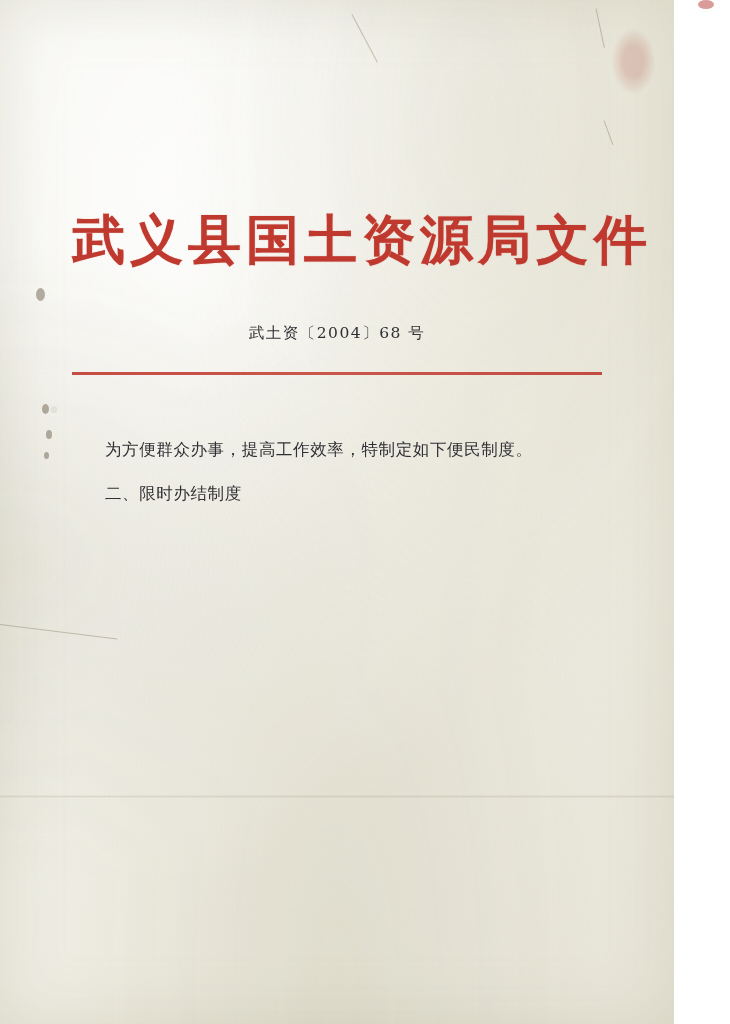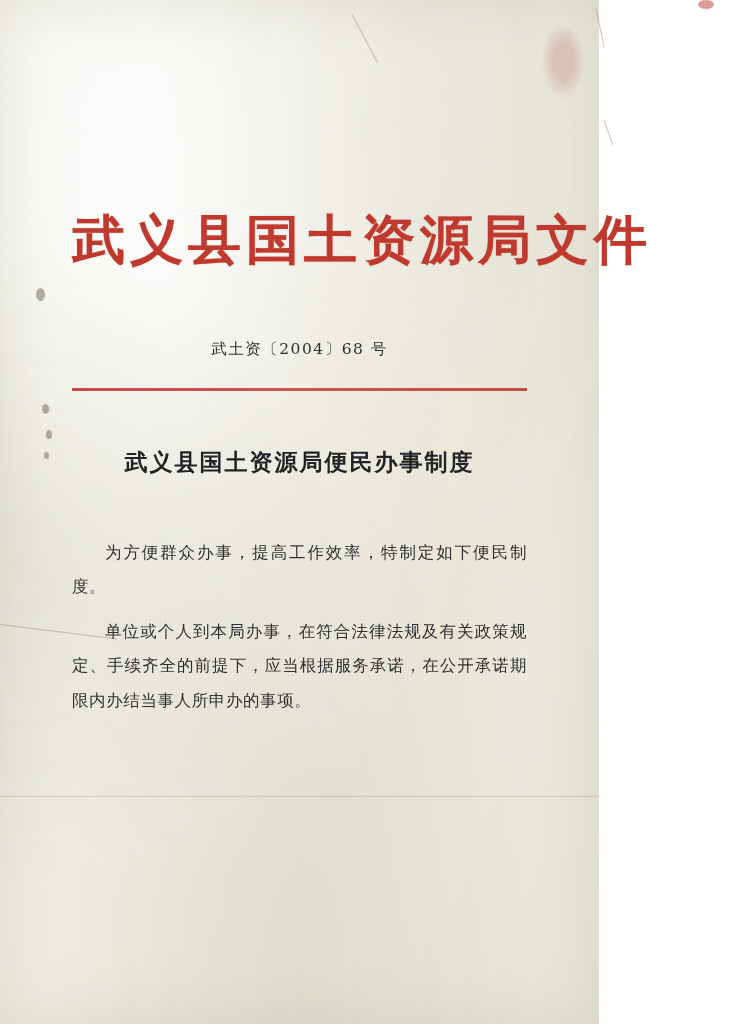--- a/index.html
+++ b/index.html
@@ -10,21 +10,21 @@
   body {
     width: 730px;
     height: 1024px;
     overflow: hidden;
     font-family: "DejaVu Serif", "Liberation Serif", serif;
   }
 
   
   #page {
     position: relative;
-    width: 599px;
+    width: 674px;
     height: 1024px;
     background:
       radial-gradient(ellipse at 25% 18%, rgba(255,255,255,0.85) 0%, rgba(255,255,255,0) 60%),
       linear-gradient(115deg, #f3f2ec 0%, #efeee6 28%, #eceade 55%, #eae8dc 78%, #e6e3d6 100%);
     box-shadow: inset 0 0 60px rgba(190,185,160,0.35);
   }
 
   
   #page::before {
     content: "";
@@ -84,21 +84,21 @@
     color: #c0392f;
     font-family: "DejaVu Serif", "Liberation Serif", serif;
     font-weight: 700;
     font-size: 53px;
     letter-spacing: 5px;
     text-shadow: 0 0 1px rgba(192,57,47,0.55);
     white-space: nowrap;
   }
 
   .doc-number {
-    margin: 16px;
+    margin: 0;
     padding-top: 46px;
     text-align: center;
     color: #2f2f33;
     font-size: 15.5px;
     letter-spacing: 1.5px;
   }
 
   .red-rule {
     margin: 28px auto 0;
     width: 100%;
@@ -148,21 +148,20 @@
   <span class="hairline" style="left:0px; top:624px; width:118px; height:1px; transform: rotate(7deg);"></span>
 
   <div class="content">
 
     <h1 class="doc-title">武义县国土资源局文件</h1>
 
     <p class="doc-number">武土资〔2004〕68 号</p>
 
     <div class="red-rule"></div>
 
-    <h2 class="subject">武义县国土资源局便民办事制度</h2>
 
     <div class="body-block">
       <p class="para indent">为方便群众办事，提高工作效率，特制定如下便民制度。</p>
-      <p class="para indent">单位或个人到本局办事，在符合法律法规及有关政策规定、手续齐全的前提下，应当根据服务承诺，在公开承诺期限内办结当事人所申办的事项。</p>
+      <p class="para heading">二、限时办结制度</p>
     </div>
 
   </div>
 </div>
 
 </body></html>

